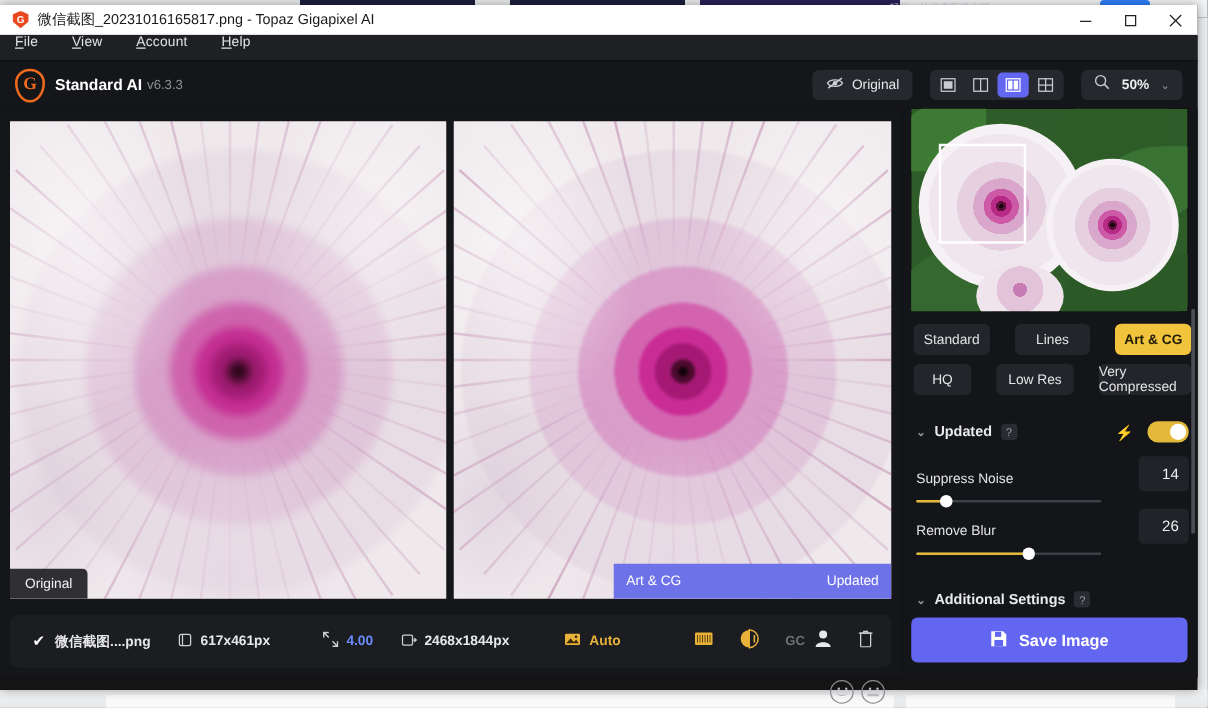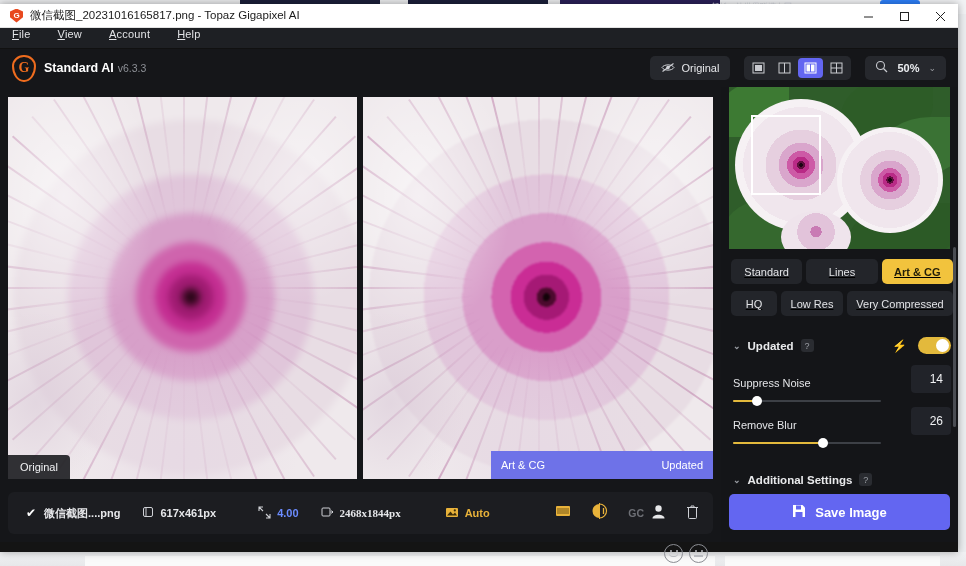--- a/index.html
+++ b/index.html
@@ -183,21 +183,21 @@
   #statusbar {
     position: absolute; left: 8px; bottom: 8px; width: 705px; height: 42px;
     background: #1c1d21; border-radius: 6px;
     display: flex; align-items: center;
   }
   .sb-item { display: flex; align-items: center; gap: 6px; color: #e6e7ea; font-size: 11px; font-weight: bold; }
   .sb-check { color: #fff; font-size: 12px; }
   .sb-name { margin-left: 18px; }
   .sb-dim { margin-left: 22px; }
   .sb-scale { margin-left: 42px; color: #6b8cff; }
-  .sb-out { margin-left: 22px; font-family: Liberation Serif, serif; }
+  .sb-out { margin-left: 22px; }
   .sb-auto { margin-left: 44px; color: #e8b23a; }
   .sb-icons { position: absolute; right: 14px; display: flex; align-items: center; gap: 20px; }
   .gc-label { color: #6e7076; font-size: 10.5px; font-weight: bold; }
 
   
   #sidebar {
     position: absolute; right: 0; top: 0; width: 237px; height: 455px;
     background: #141518;
   }
   #thumbwrap {
@@ -205,21 +205,21 @@
     overflow: hidden; background: #0d0d0d;
   }
   .thumb-scene { position: absolute; inset: 0; background: #2f5d2a; }
   .leaf { position: absolute; border-radius: 60% 10% 60% 10%; }
   .bloom { position: absolute; border-radius: 50%; }
   .viewrect {
     position: absolute; left: 22px; top: 28px; width: 70px; height: 80px;
     border: 2px solid #fff;
   }
 
-  .modelrow { position: absolute; left: 10px; width: 222px; display: flex; gap: 4px; text-decoration: underline; }
+  .modelrow { position: absolute; left: 10px; width: 222px; display: flex; gap: 20px; }
   .mbtn {
     flex: 1; height: 25px; background: #23252a; border-radius: 5px;
     color: #e2e3e6; font-size: 11px;
     display: flex; align-items: center; justify-content: center;
   }
   .mbtn.active { background: #f2c33d; color: #221d08; font-weight: bold; }
 
   .section-hd {
     position: absolute; left: 12px; width: 218px;
     display: flex; align-items: center; gap: 7px;

